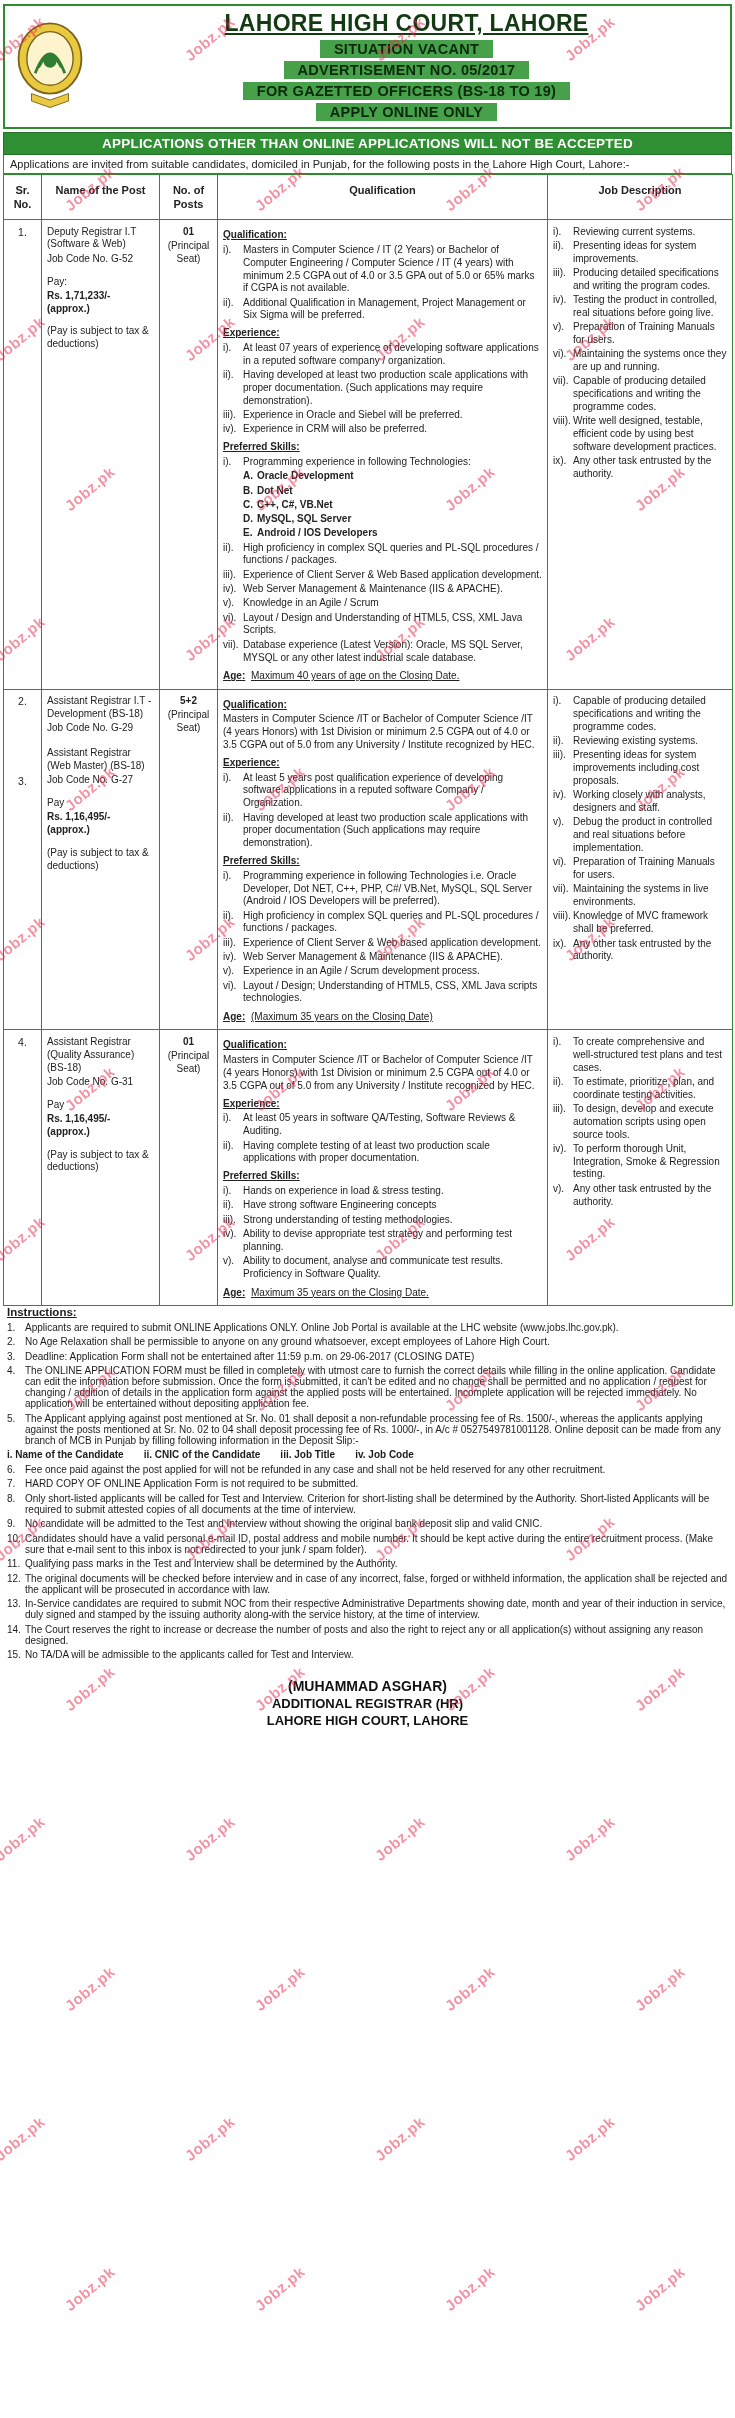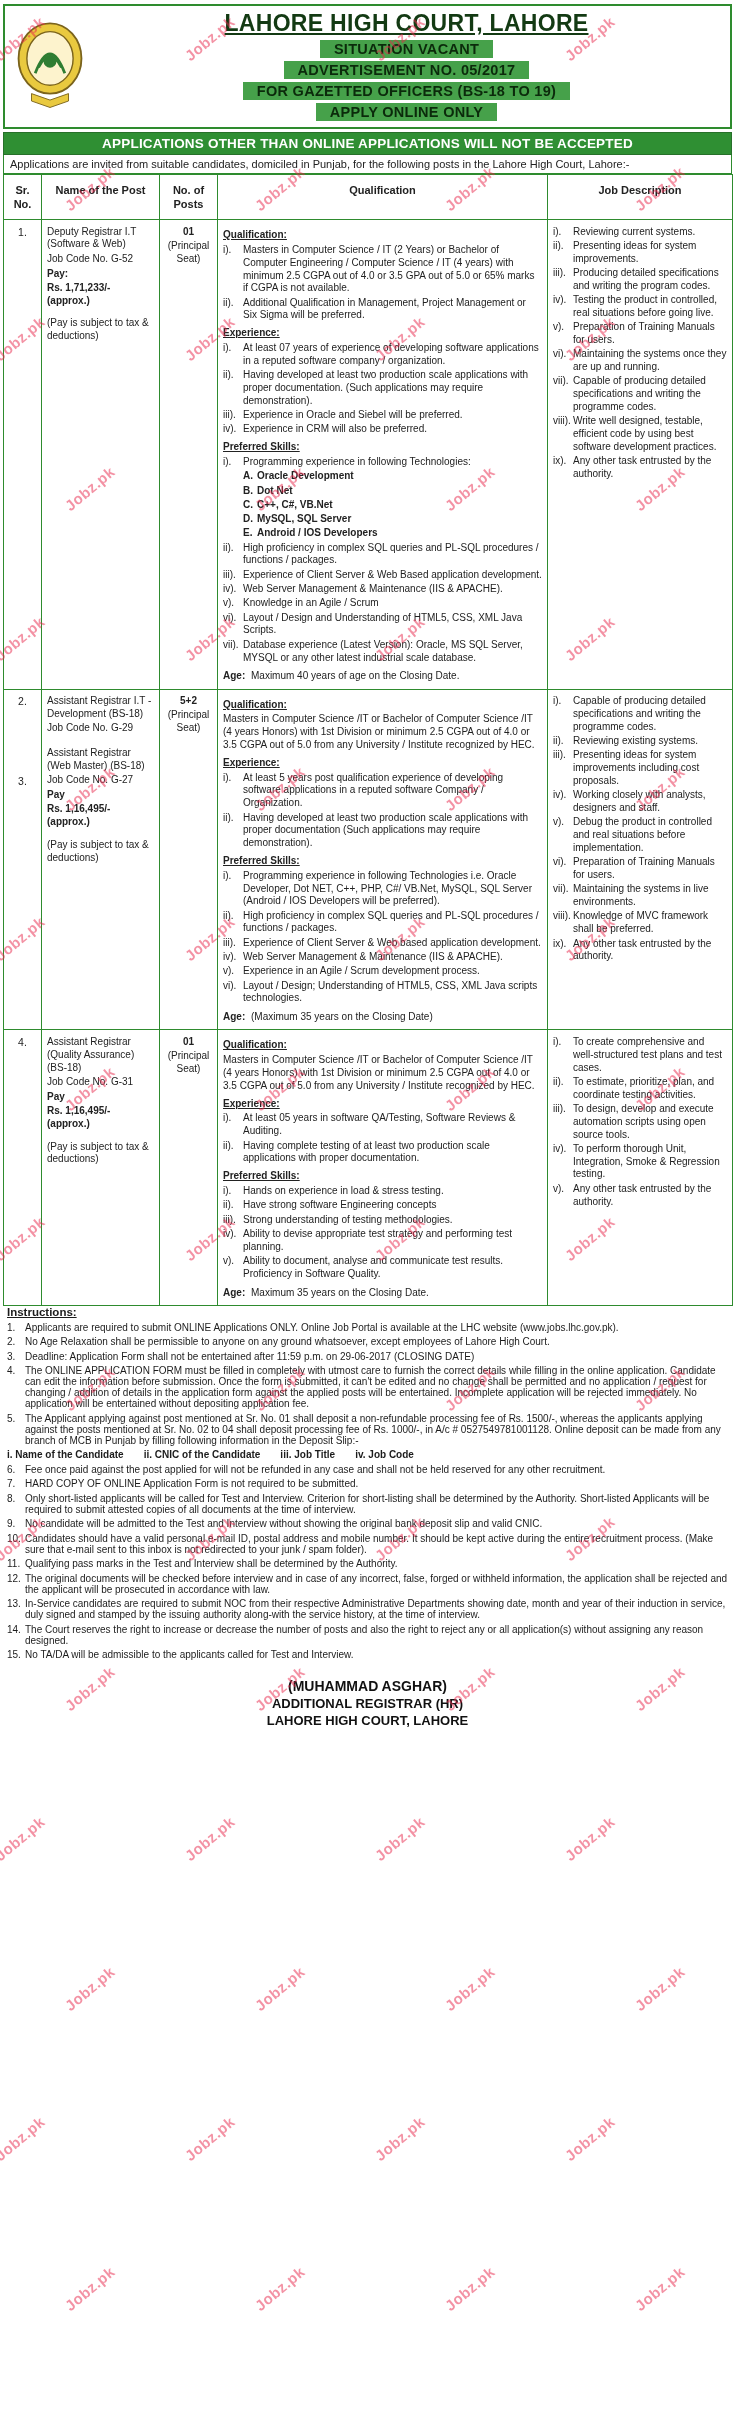--- a/index.html
+++ b/index.html
@@ -29,25 +29,25 @@
   td.c-num { text-align:center; }
 
   
   .blk { margin:1.5px 0; }
   .has-num { display:flex; }
   .has-num .num { flex:0 0 20px; }
   .has-num .txt { flex:1; }
   .blk-heading { font-weight:bold; text-decoration:underline; margin:5px 0 2px; }
   .blk-sub { font-weight:bold; margin-left:20px; }
   .blk-sub.has-num .num { flex:0 0 14px; }
-  .blk-age { margin-top:6px; }
+  .blk-age { margin-top:6px;text-decoration:underline; }
   .blk-age.has-num .num { flex:0 0 28px; font-weight:bold; }
   .blk-para { margin:1.5px 0; }
   .blk-count { font-weight:bold; }
-  .blk-pay-label { font-weight:bold; margin-top:2px; }
+  .blk-pay-label { font-weight:normal; margin-top:10px; }
   .blk-pay-amount { font-weight:bold; }
   .blk-note { margin-top:10px; }
   .blk-post2 { margin-top:12px; }
   .blk-sr { font-size:10.5px; }
   .blk-sr2 { font-size:10.5px; margin-top:66px; }
   .blk-fee-sub { font-weight:bold; margin:2px 0 2px 20px; }
 
   
   .instructions { padding:0 4px; }
   .instr-heading { font-weight:bold; font-size:11.5px; text-decoration:underline; margin-bottom:4px; }

